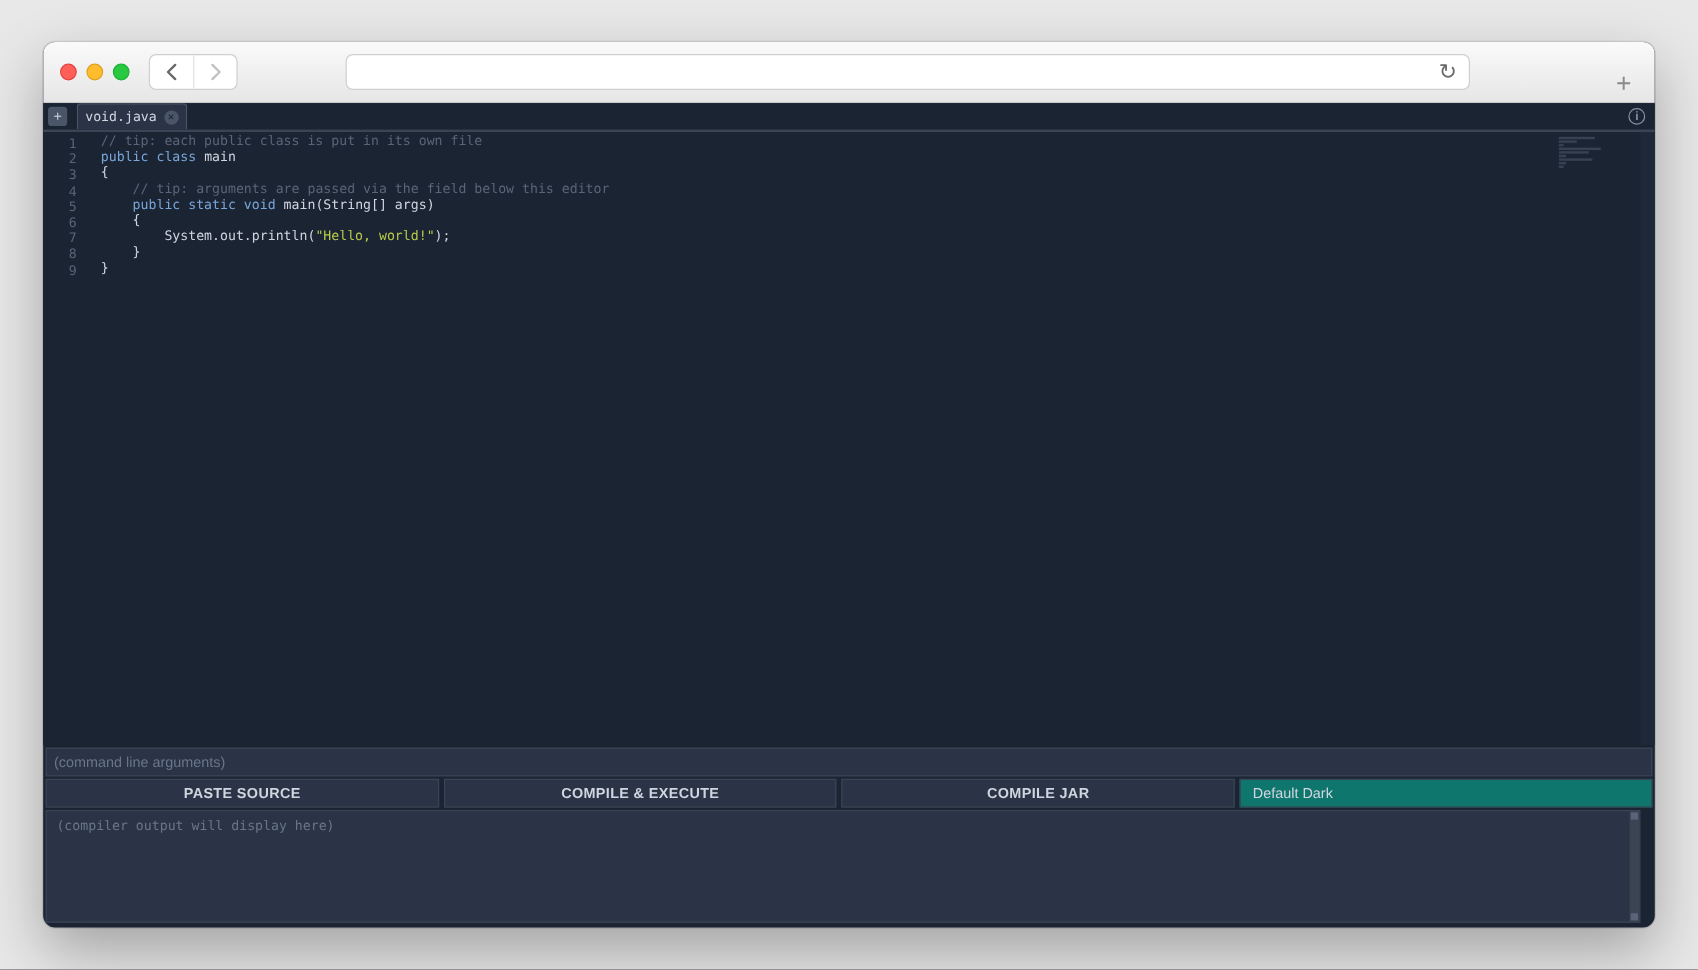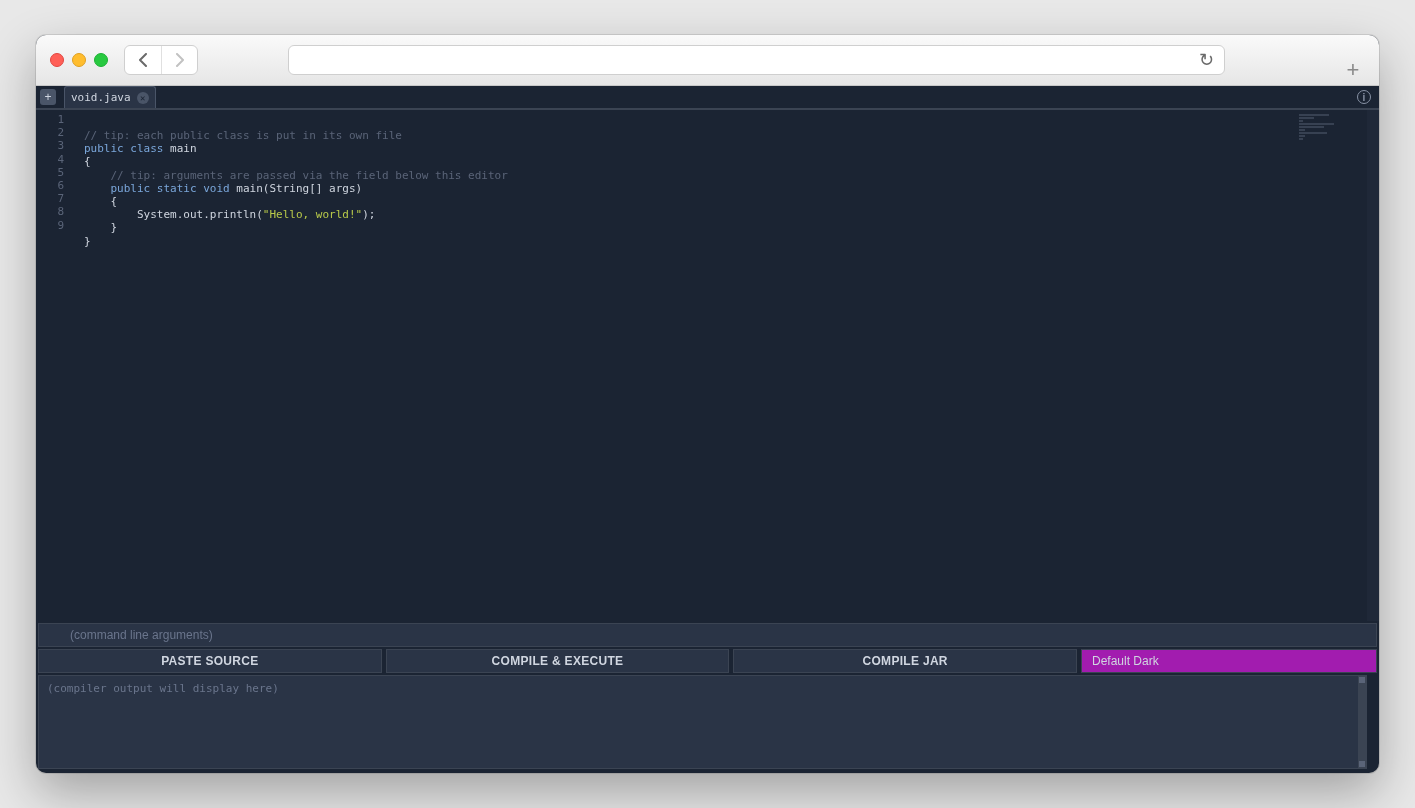--- a/index.html
+++ b/index.html
@@ -169,21 +169,21 @@
     font-size: 11px;
     color: #5a6478;
   }
   .gutter div {
     height: 13.2px;
     line-height: 13.2px;
     padding-right: 6px;
   }
   .code {
     flex: 1;
-    padding-top: 19px;
+    padding-top: 1px;
     padding-left: 14px;
     font-family: Menlo, Consolas, monospace;
     font-size: 11px;
     color: #d0d6e0;
     white-space: pre;
   }
   .code .ln {
     height: 13.2px;
     line-height: 13.2px;
     position: relative;
@@ -222,21 +222,20 @@
     align-items: center;
     padding: 0 6px;
   }
   .cmdline input {
     background: transparent;
     border: none;
     outline: none;
     width: 100%;
     color: #f97316;
     font-size: 12px;
-    margin-left: 25px;
   }
   .cmdline input::placeholder { color: #6a758c; }
 
   
   .btnrow {
     display: flex;
     gap: 4px;
     padding: 0 2px 2px 2px;
   }
   .bigbtn {
@@ -245,23 +244,23 @@
     background: #2a3446;
     border: 1px solid #3b4453;
     color: #d0d6e0;
     font-size: 12px;
     font-weight: 600;
     text-align: center;
     line-height: 22px;
     letter-spacing: 0.3px;
   }
   .themebox {
-    width: 296px;
+    width: 344px;
     height: 24px;
-    background: #a21caf;
+    background: #0f766e;
     border: 1px solid #3b4453;
     color: #d0d6e0;
     font-size: 12px;
     padding: 0 10px;
     line-height: 22px;
   }
 
   
   .outputrow {
     display: flex;

